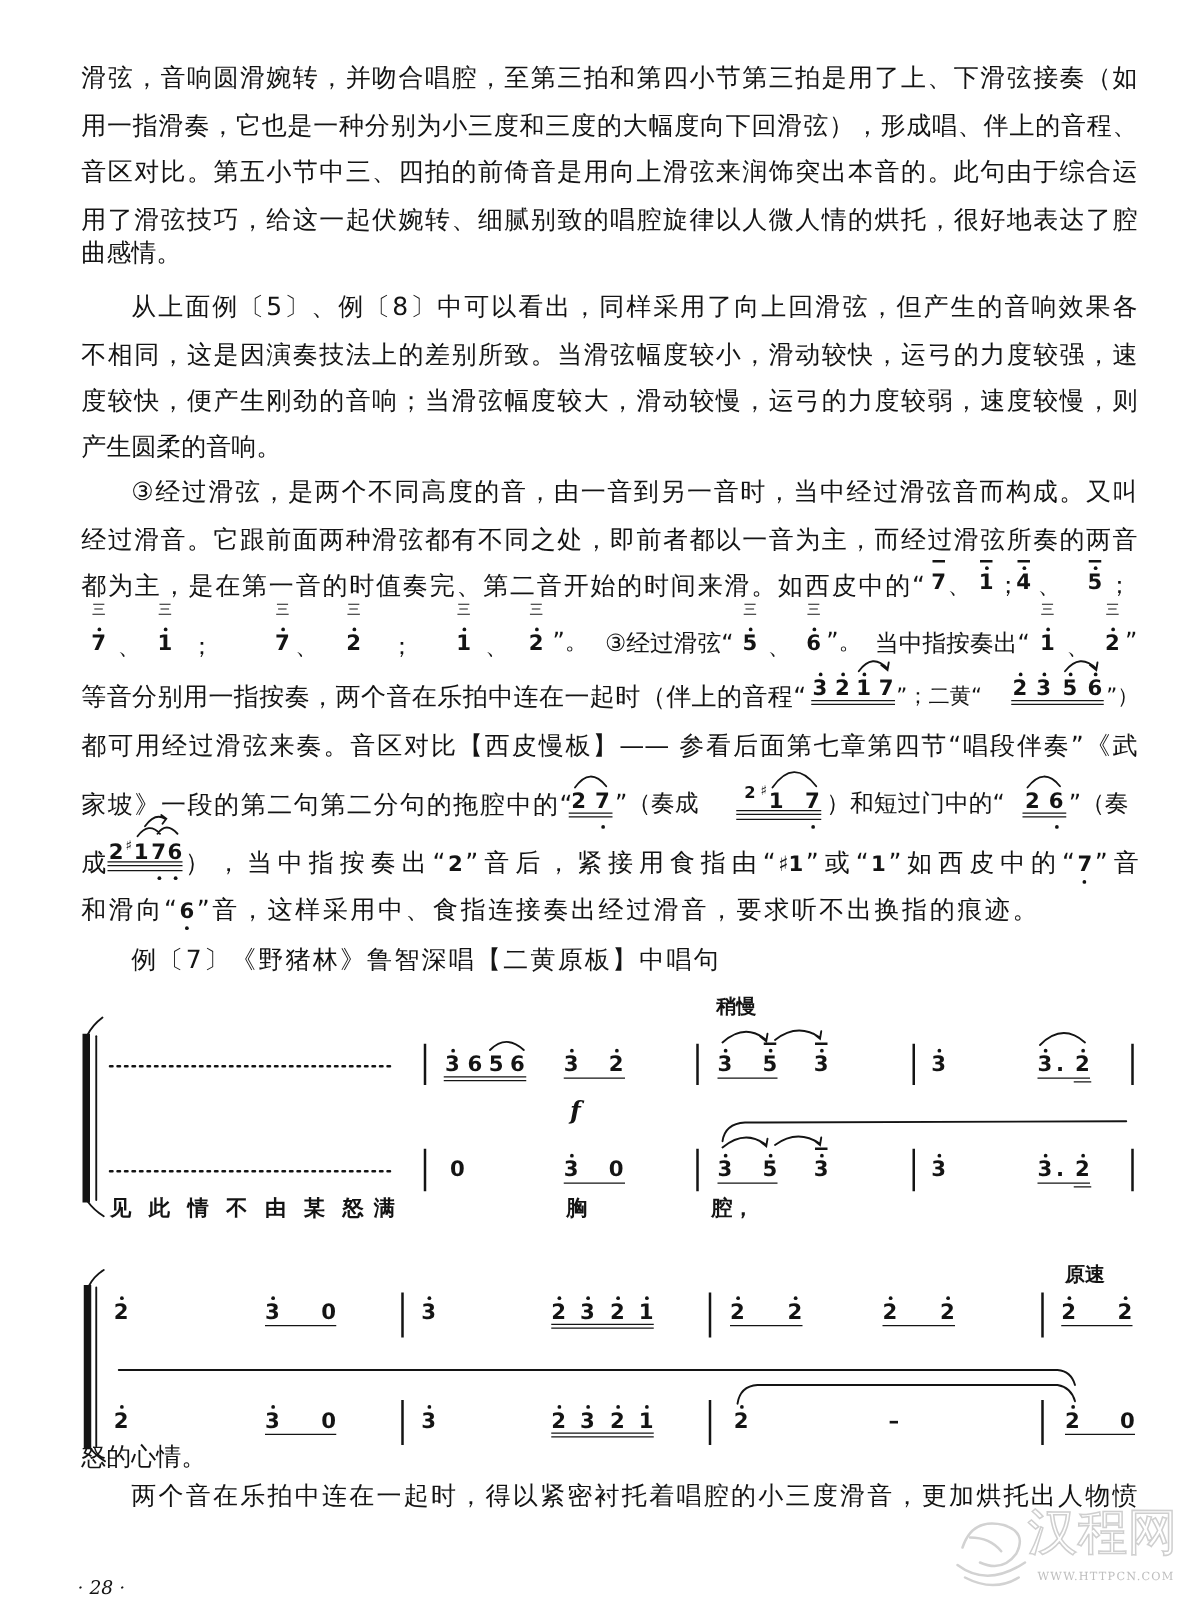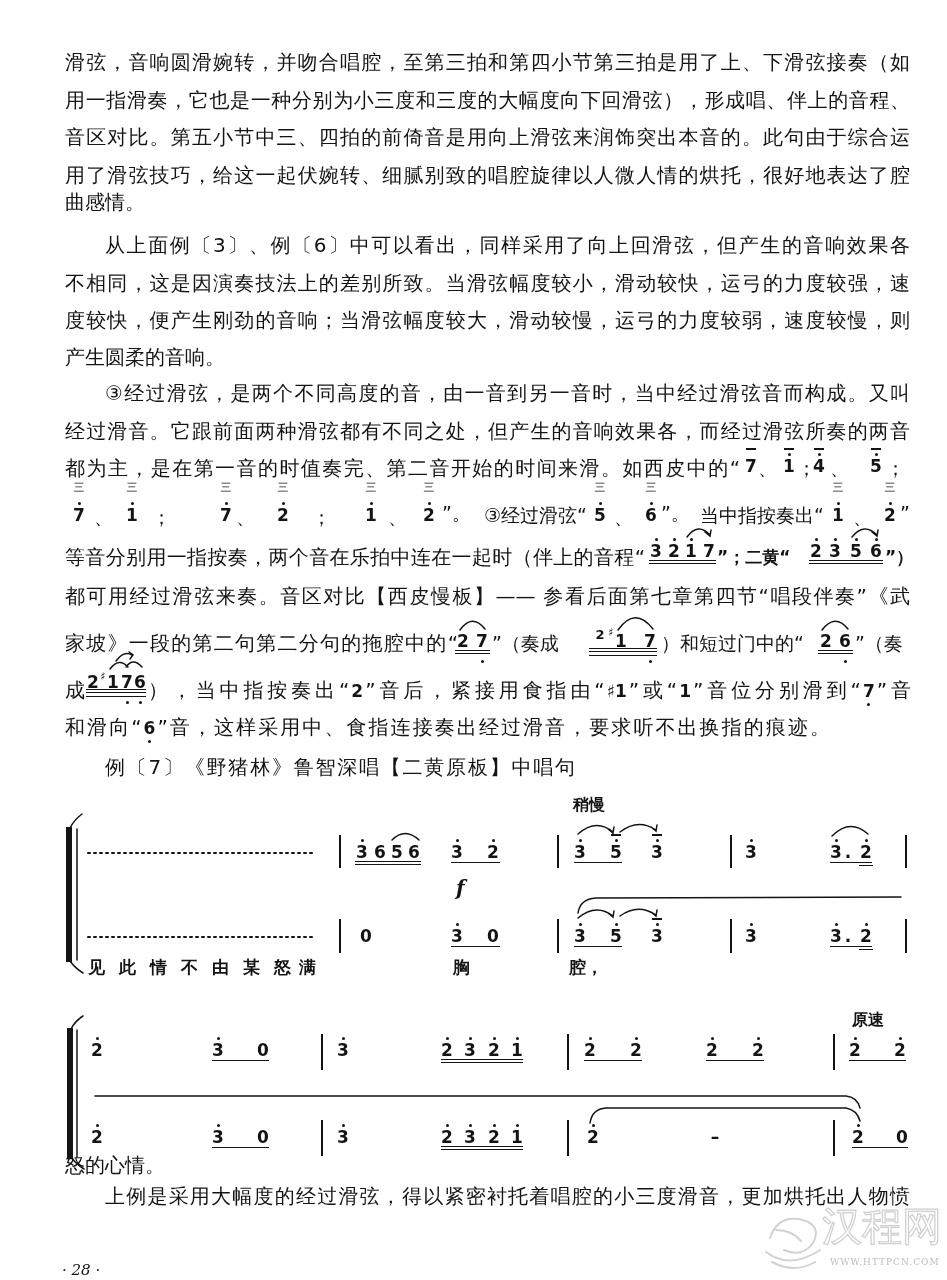--- a/index.html
+++ b/index.html
@@ -1,21 +1,21 @@
 <!DOCTYPE html>
 <html><head>
 <meta charset="utf-8">
 <style>
 html,body{margin:0;padding:0;background:#ffffff;}
 body{position:relative;width:947px;height:1280px;overflow:hidden;font-family:"DejaVu Sans",sans-serif;color:#141414;}
 .ln{position:absolute;left:65px;width:845px;height:26px;line-height:26px;font-size:20px;text-align:justify;text-align-last:justify;}
 .ln.ind{left:105px;width:805px;}
 .ln.end{text-align-last:left;white-space:nowrap;}
 .t{position:absolute;height:26px;line-height:26px;font-size:19px;white-space:nowrap;}
-.t.tight{font-size:17px;font-weight:bold;}
+.t.tight{font-size:17px;}
 .tj{position:absolute;height:26px;line-height:26px;font-size:20px;text-align:justify;text-align-last:justify;}
 .dg{position:absolute;width:16px;margin-left:-8px;text-align:center;font:bold 17px "DejaVu Sans",sans-serif;line-height:18px;height:18px;}
 .dg.sm{font-size:13px;}
 .dg.xs{font-size:11px;}
 .da::before{content:"";position:absolute;left:50%;margin-left:-1.5px;top:-4px;width:3px;height:3px;border-radius:50%;background:#141414;}
 .db::after{content:"";position:absolute;left:50%;margin-left:-1.5px;bottom:-6px;width:3px;height:3px;border-radius:50%;background:#141414;}
 .db2::after{content:"";position:absolute;left:50%;margin-left:-1.5px;bottom:-13px;width:3px;height:3px;border-radius:50%;background:#141414;}
 .ov::after{content:"";position:absolute;left:3px;right:3px;top:-9px;border-top:2px solid #141414;}
 .mk{position:absolute;width:16px;margin-left:-8px;text-align:center;font-size:11px;line-height:12px;height:12px;}
 .ul{position:absolute;height:0;border-top:1.5px solid #141414;}
@@ -34,27 +34,27 @@
 </style>
 </head>
 <body>
 
 <div class="ln" style="top:49px">滑弦，音响圆滑婉转，并吻合唱腔，至第三拍和第四小节第三拍是用了上、下滑弦接奏（如</div>
 <div class="ln" style="top:87px">用一指滑奏，它也是一种分别为小三度和三度的大幅度向下回滑弦），形成唱、伴上的音程、</div>
 <div class="ln" style="top:124px">音区对比。第五小节中三、四拍的前倚音是用向上滑弦来润饰突出本音的。此句由于综合运</div>
 <div class="ln" style="top:162px">用了滑弦技巧，给这一起伏婉转、细腻别致的唱腔旋律以人微人情的烘托，很好地表达了腔</div>
 <div class="ln end" style="top:189px">曲感情。</div>
 
-<div class="ln ind" style="top:232px">从上面例〔3〕、例〔6〕中可以看出，同样采用了向上回滑弦，但产生的音响效果各</div>
+<div class="ln ind" style="top:232px">从上面例〔5〕、例〔8〕中可以看出，同样采用了向上回滑弦，但产生的音响效果各</div>
 <div class="ln" style="top:270px">不相同，这是因演奏技法上的差别所致。当滑弦幅度较小，滑动较快，运弓的力度较强，速</div>
 <div class="ln" style="top:307px">度较快，便产生刚劲的音响；当滑弦幅度较大，滑动较慢，运弓的力度较弱，速度较慢，则</div>
 <div class="ln end" style="top:344px">产生圆柔的音响。</div>
 
 <div class="ln ind" style="top:380px">③经过滑弦，是两个不同高度的音，由一音到另一音时，当中经过滑弦音而构成。又叫</div>
-<div class="ln" style="top:418px">经过滑音。它跟前面两种滑弦都有不同之处，但产生的音响效果各，而经过滑弦所奏的两音</div>
+<div class="ln" style="top:418px">经过滑音。它跟前面两种滑弦都有不同之处，即前者都以一音为主，而经过滑弦所奏的两音</div>
 
 <div class="tj" style="left:65px;top:455px;width:675px">都为主，是在第一音的时值奏完、第二音开始的时间来滑。如西皮中的“</div>
 <span class="dg ov" style="left:751px;top:457px">7</span>
 <span class="t" style="left:758px;top:455px">、</span>
 <span class="dg da ov" style="left:789px;top:457px">1</span>
 <span class="t" style="left:797px;top:455px">；</span>
 <span class="dg da ov" style="left:819px;top:457px">4</span>
 <span class="t" style="left:830px;top:455px">、</span>
 <span class="dg da ov" style="left:876px;top:457px">5</span>
 <span class="t" style="left:886px;top:455px">；</span>
@@ -124,21 +124,21 @@
 <div class="ul2" style="left:818px;top:650px;width:35px"></div>
 <span class="t" style="left:855px;top:630px">”（奏</span>
 
 <span class="t" style="left:65px;top:677px;font-size:20px">成</span>
 <span class="dg" style="left:93px;top:673px">2</span>
 <span class="dg xs" style="left:103px;top:668px">♯</span>
 <span class="dg" style="left:113px;top:673px">1</span>
 <span class="dg db2" style="left:127px;top:673px">7</span>
 <span class="dg db2" style="left:140px;top:673px">6</span>
 <div class="ul3" style="left:86px;top:689px;width:60px"></div>
-<div class="tj" style="left:148px;top:677px;width:763px"><span>），当中指按奏出“</span><span class="idg">2</span><span>”音后，紧接用食指由“</span><span class="idg">♯1</span><span>”或“</span><span class="idg">1</span><span>”音位分别滑到“</span><span class="idg db">7</span><span>”音</span></div>
+<div class="tj" style="left:148px;top:677px;width:763px"><span>），当中指按奏出“</span><span class="idg">2</span><span>”音后，紧接用食指由“</span><span class="idg">♯1</span><span>”或“</span><span class="idg">1</span><span>”如西皮中的“</span><span class="idg db">7</span><span>”音</span></div>
 
 <div class="tj" style="left:65px;top:714px;width:765px"><span>和滑向“</span><span class="idg db">6</span><span>”音，这样采用中、食指连接奏出经过滑音，要求听不出换指的痕迹。</span></div>
 
 <div class="tj" style="left:105px;top:754px;width:470px">例〔7〕《野猪林》鲁智深唱【二黄原板】中唱句</div>
 
 <span class="lbl" style="left:573px;top:795px">稍慢</span>
 
 <div class="bl" style="left:339px;top:835px;height:33px"></div>
 <span class="dg da" style="left:362px;top:843px">3</span>
 <span class="dg" style="left:380px;top:843px">6</span>
@@ -231,21 +231,21 @@
 <span class="dg da" style="left:517px;top:1128px">1</span>
 <div class="ul2" style="left:441px;top:1146px;width:82px"></div>
 <div class="bl" style="left:567px;top:1120px;height:36px"></div>
 <span class="dg da" style="left:593px;top:1128px">2</span>
 <span class="dg" style="left:715px;top:1128px">–</span>
 <div class="bl" style="left:833px;top:1120px;height:36px"></div>
 <span class="dg da" style="left:858px;top:1128px">2</span>
 <span class="dg" style="left:902px;top:1128px">0</span>
 <div class="ul" style="left:852px;top:1147px;width:56px"></div>
 
-<div class="ln ind" style="top:1183px">上例是采用大幅度的经过滑弦，得以紧密衬托着唱腔的小三度滑音，更加烘托出人物愤</div>
+<div class="ln ind" style="top:1183px">两个音在乐拍中连在一起时，得以紧密衬托着唱腔的小三度滑音，更加烘托出人物愤</div>
 <div class="ln end" style="top:1152px">怒的心情。</div>
 
 <span class="pnum">· 28 ·</span>
 
 <svg class="overlay" width="947" height="1280">
   <g fill="none" stroke="#d2d2d2" stroke-width="2" stroke-linecap="round">
     <path d="M770,1238 Q778,1214 803,1220 Q822,1226 813,1243 Q802,1258 784,1250"></path>
     <path d="M766,1252 Q790,1270 820,1250"></path>
     <path d="M776,1230 Q792,1230 801,1241"></path>
     <path d="M772,1262 Q795,1274 815,1262"></path>

